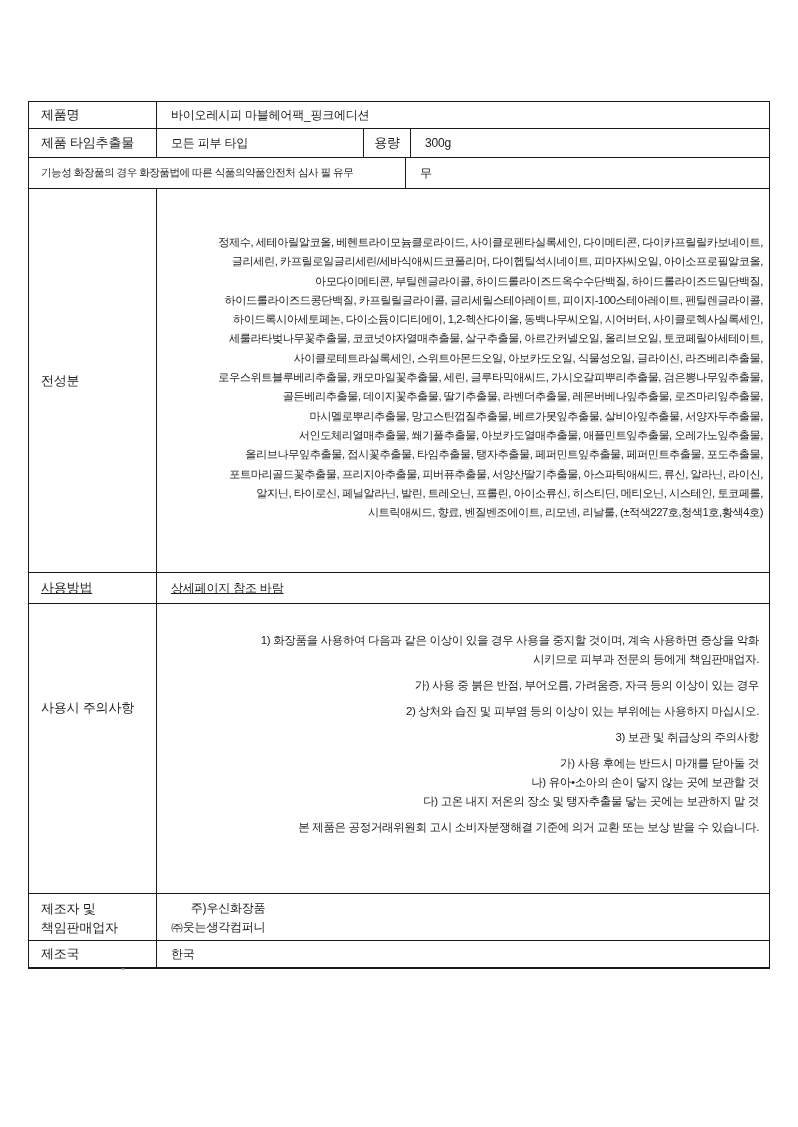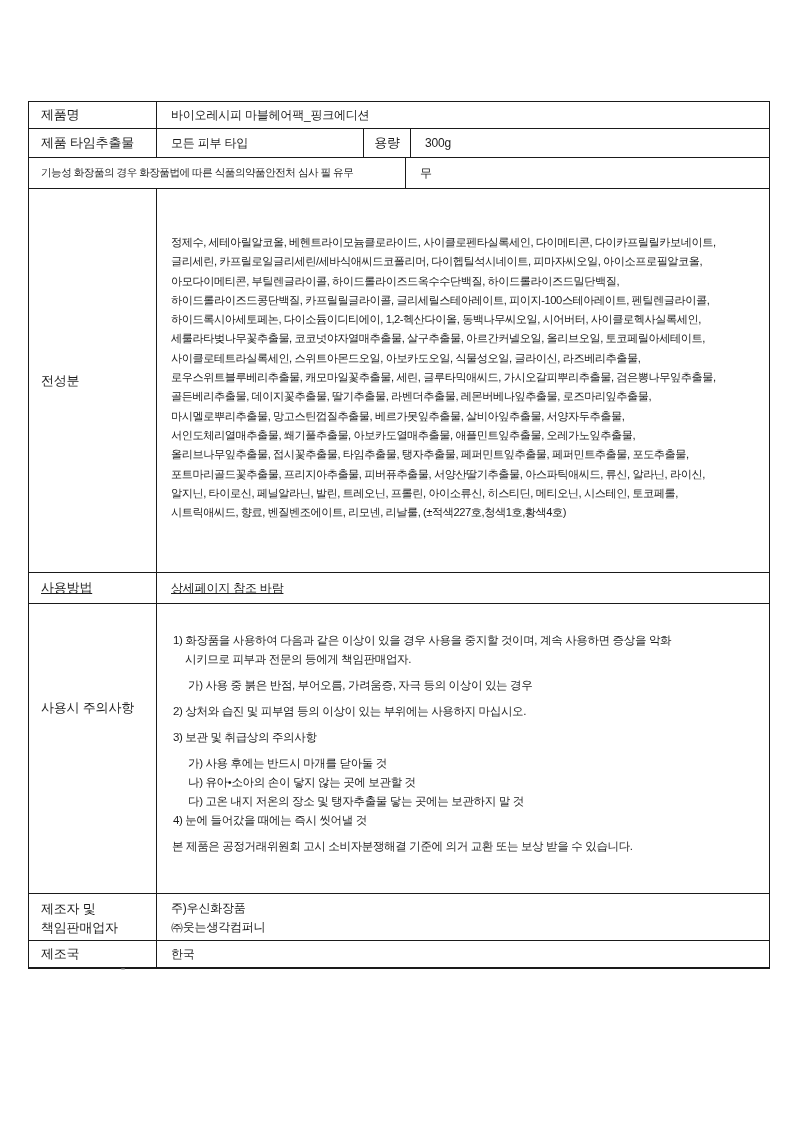--- a/index.html
+++ b/index.html
@@ -16,21 +16,21 @@
   .doc-table {
     position: absolute;
     left: 28px; top: 101px;
     width: 742px;
     border: 1px solid #1a1a1a;
     background: #ffffff;
   }
   .row { display: flex; border-bottom: 1px solid #1a1a1a; }
   .row:last-child { border-bottom: none; }
   .cell { border-right: 1px solid #1a1a1a; overflow: hidden; }
-  .cell:last-child { border-right: none; }
+  .cell:last-child { border-right: none; text-align: right; }
 
   .label-cell {
     display: flex; align-items: center;
     padding-left: 12px; padding-right: 6px;
     font-size: 13px; letter-spacing: -0.2px;
   }
   .value-cell {
     display: flex; align-items: center;
     padding-left: 14px; padding-right: 8px;
     font-size: 12px; letter-spacing: -0.2px;
@@ -152,21 +152,20 @@
       <div class="cell label-cell w-label precaution-label">사용시 주의사항</div>
       <div class="cell precautions-cell">
         <div class="p-line lvl1">1) 화장품을 사용하여 다음과 같은 이상이 있을 경우 사용을 중지할 것이며, 계속 사용하면 증상을 악화</div>
         <div class="p-line cont">시키므로 피부과 전문의 등에게 책임판매업자.</div>
         <div class="p-line lvl2 gap">가) 사용 중 붉은 반점, 부어오름, 가려움증, 자극 등의 이상이 있는 경우</div>
         <div class="p-line lvl1 gap">2) 상처와 습진 및 피부염 등의 이상이 있는 부위에는 사용하지 마십시오.</div>
         <div class="p-line lvl1 gap">3) 보관 및 취급상의 주의사항</div>
         <div class="p-line lvl2 gap">가) 사용 후에는 반드시 마개를 닫아둘 것</div>
         <div class="p-line lvl2">나) 유아•소아의 손이 닿지 않는 곳에 보관할 것</div>
         <div class="p-line lvl2">다) 고온 내지 저온의 장소 및 탱자추출물 닿는 곳에는 보관하지 말 것</div>
-        <div class="p-line lvl1">4) 눈에 들어갔을 때에는 즉시 씻어낼 것</div>
         <div class="p-line note gap">본 제품은 공정거래위원회 고시 소비자분쟁해결 기준에 의거 교환 또는 보상 받을 수 있습니다.</div>
       </div>
     </div>
 
     <div class="row r7">
       <div class="cell label-cell w-label top-align pre">제조자 및
 책임판매업자</div>
       <div class="cell value-cell flex1 top-align pre">주)우신화장품
 ㈜웃는생각컴퍼니</div>
     </div>

